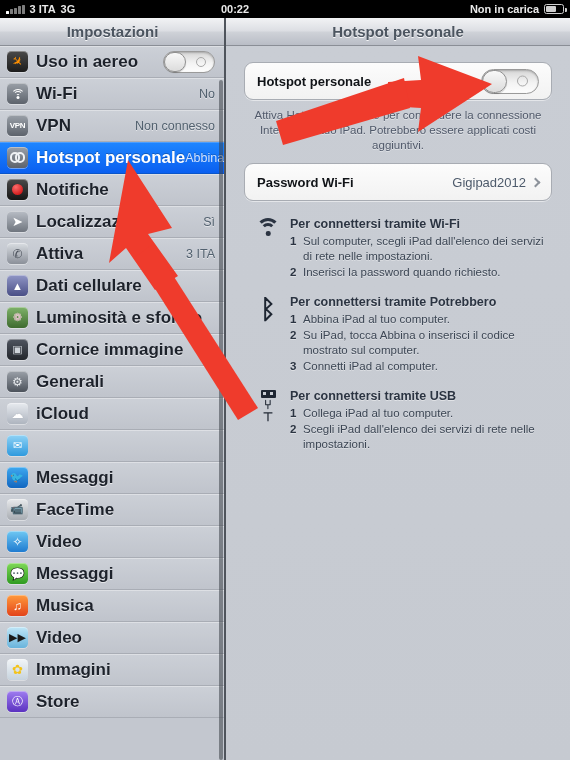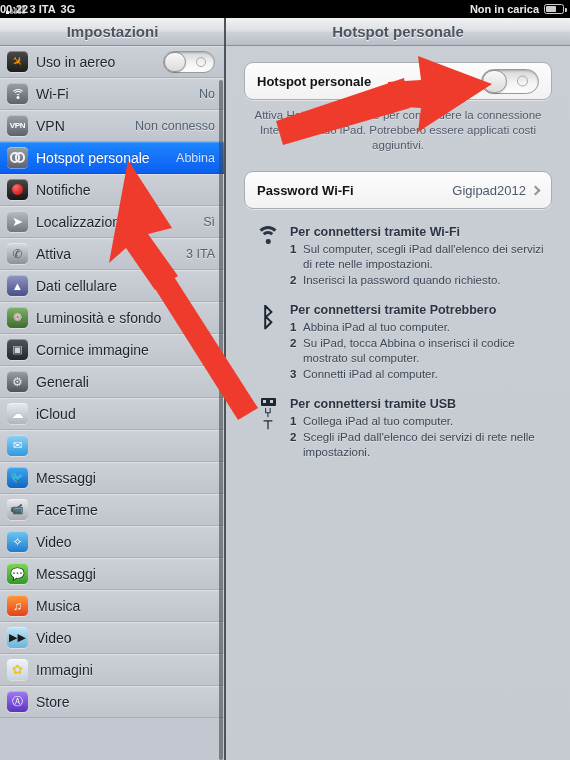--- a/index.html
+++ b/index.html
@@ -30,21 +30,21 @@
     display: flex; align-items: center; gap: 5px;
   }
   .signal-bars { display: flex; align-items: flex-end; gap: 1.5px; height: 9px; }
   .signal-bars i { display: block; width: 2.5px; background: #fff; border-radius: 0.5px; }
   .signal-bars i:nth-child(1) { height: 3px; }
   .signal-bars i:nth-child(2) { height: 4.5px; background: #7d7d7d; }
   .signal-bars i:nth-child(3) { height: 6px; background: #7d7d7d; }
   .signal-bars i:nth-child(4) { height: 7.5px; background: #7d7d7d; }
   .signal-bars i:nth-child(5) { height: 9px; background: #7d7d7d; }
   #status-center {
-    position: absolute; left: 0; width: 570px; 
+    position: absolute; left: 0; width: 470px; text-align: center;
     top: 0; height: 18px; line-height: 18px;
   }
   #status-right {
     position: absolute; right: 6px; top: 0; height: 18px;
     display: flex; align-items: center; gap: 5px;
   }
   .battery {
     position: relative;
     width: 20px; height: 10px;
     border: 1.2px solid #cfcfcf; border-radius: 2.5px;
@@ -99,21 +99,21 @@
   .srow .ico {
     width: 21px; height: 21px; flex: 0 0 21px;
     border-radius: 4.5px;
     margin-right: 8px;
     position: relative; overflow: hidden;
     box-shadow: 0 1px 0 rgba(255,255,255,0.4), inset 0 1px 0 rgba(255,255,255,0.35);
     display: flex; align-items: center; justify-content: center;
     font-size: 8px; color: #fff;
   }
   .srow .lbl {
-    font-size: 14px; font-weight: normal; color: #1d222b;
+    font-size: 17px; font-weight: bold; color: #1d222b;
     text-shadow: 0 1px 0 rgba(255,255,255,0.6);
     white-space: nowrap;
   }
   .srow.sel .lbl { color: #fff; text-shadow: 0 -1px 0 rgba(0,0,0,0.25); }
   .srow .val {
     margin-left: auto;
     font-size: 12.5px; color: #52616f;
     text-shadow: 0 1px 0 rgba(255,255,255,0.55);
   }
   .srow.sel .val { color: #cfe2ff; text-shadow: 0 -1px 0 rgba(0,0,0,0.2); }
@@ -265,21 +265,21 @@
     border-top: 2px solid #8d939b;
     border-right: 2px solid #8d939b;
     transform: rotate(45deg);
   }
   .footnote {
     margin: 8px 6px 0 6px;
     font-size: 11.5px; line-height: 15px;
     color: #50596a; text-align: center;
     text-shadow: 0 1px 0 rgba(255,255,255,0.45);
   }
-  #password-card { margin-top: 18px; }
+  #password-card { margin-top: 10px; }
 
   
   #instructions { margin-top: 16px; padding-left: 2px; }
   .instr {
     display: flex;
     margin-bottom: 13px;
   }
   .instr .icon-col {
     width: 44px; flex: 0 0 44px;
     display: flex; justify-content: center; padding-top: 1px;

